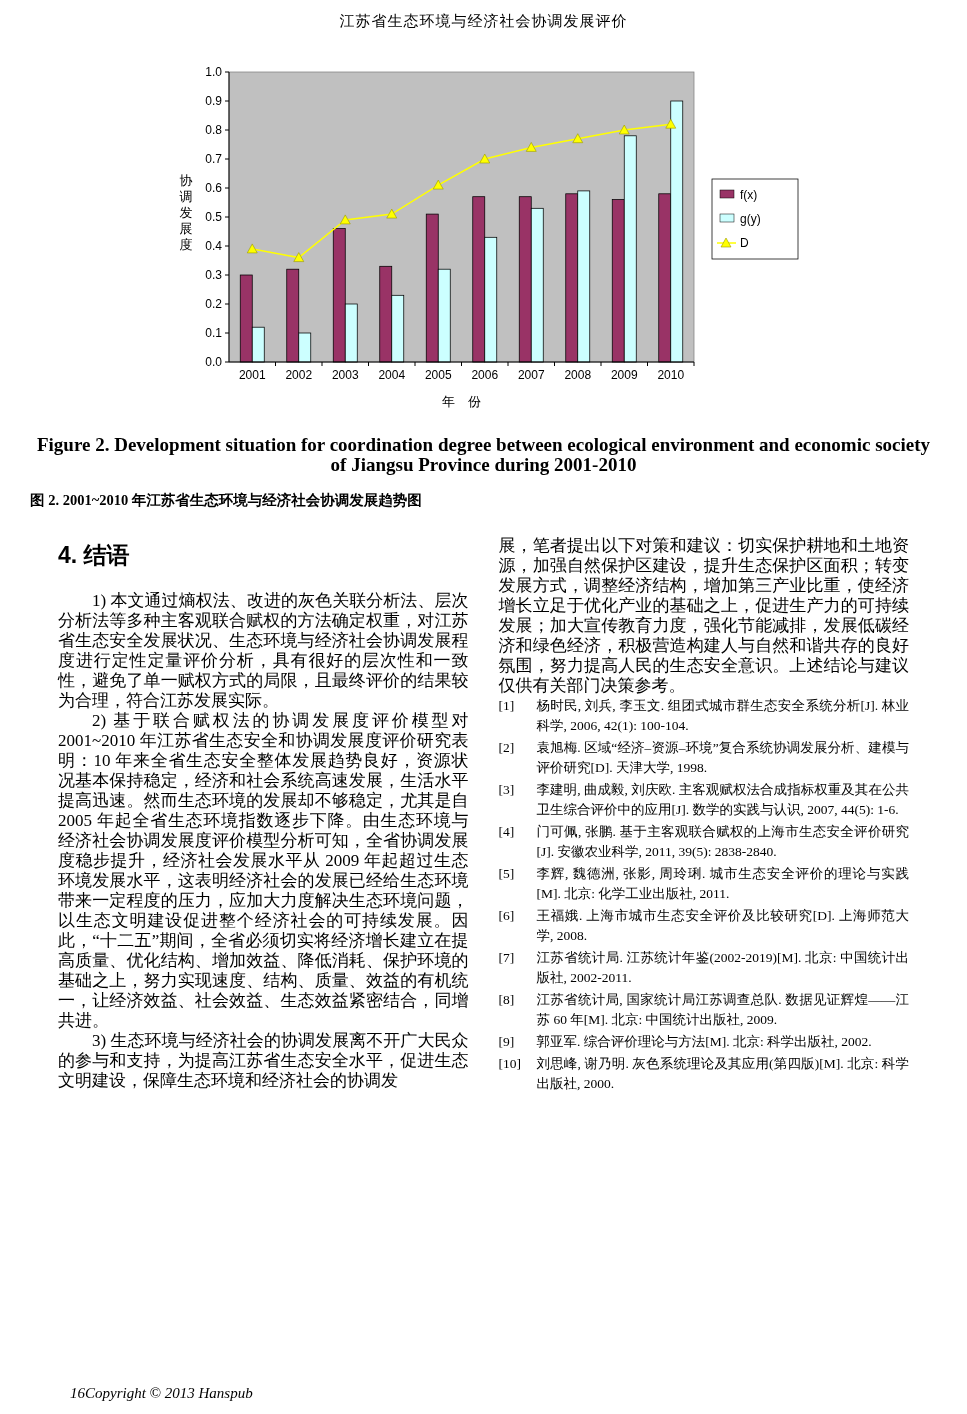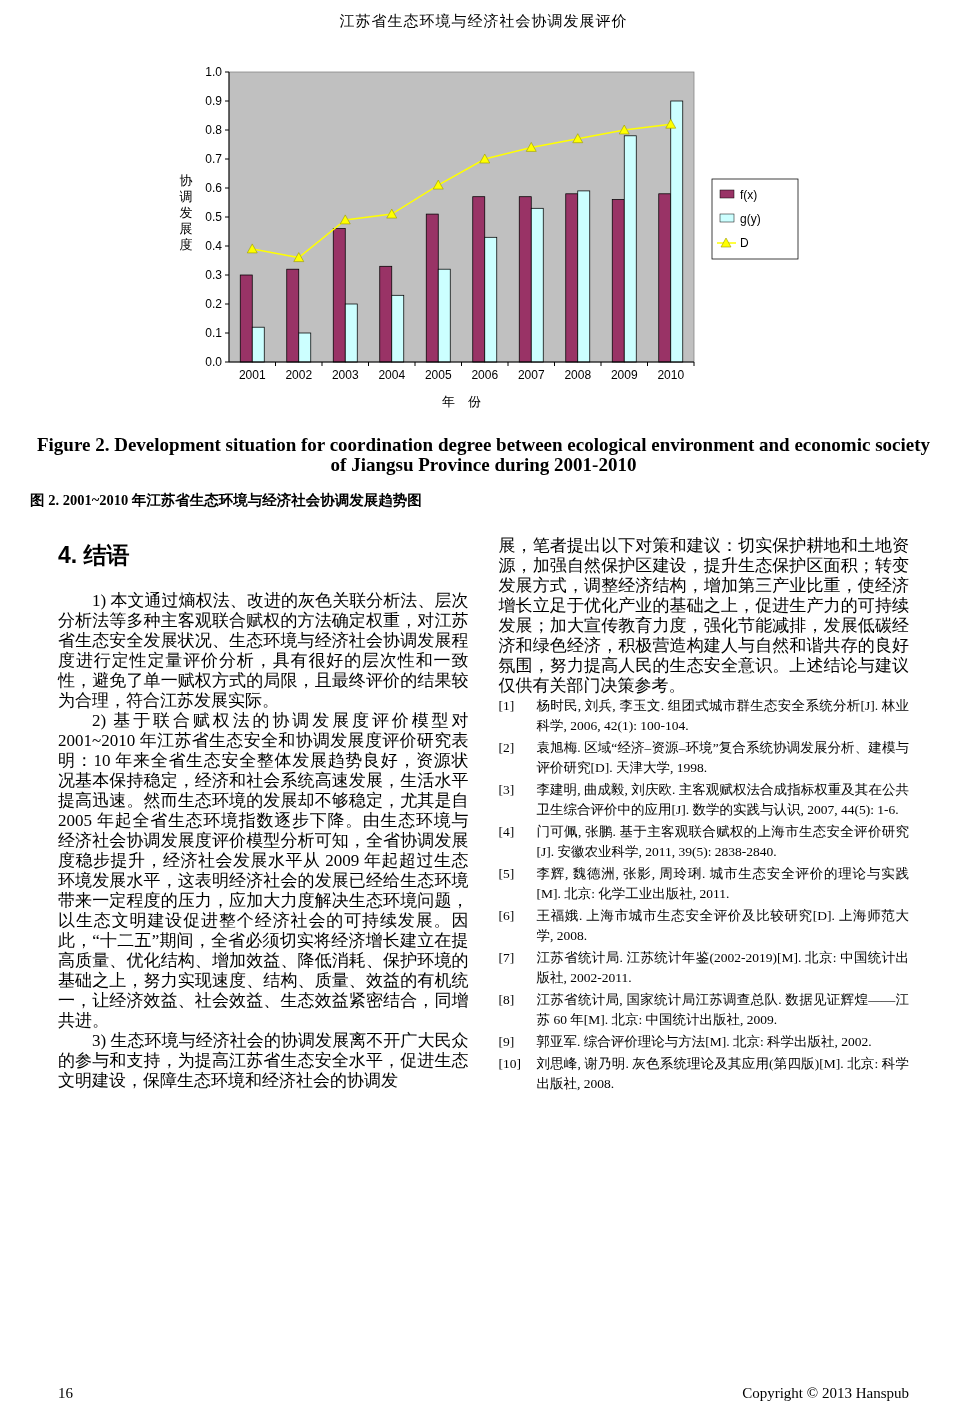--- a/index.html
+++ b/index.html
@@ -20,21 +20,21 @@
   .sec-heading { font-family:"Liberation Sans", sans-serif; font-weight:bold; font-size:23px; margin:4px 0 20px 0; }
   .body-par { font-size:17px; line-height:20px; text-align:justify; margin:0; text-indent:2em; }
   .body-par.no-indent { text-indent:0; }
 
   .ref-heading { font-family:"Liberation Sans", sans-serif; font-weight:bold; font-size:20px; margin:36px 0 16px 0; }
   .ref-list { margin:0; padding:0; list-style:none; }
   .ref-item { display:flex; font-size:13.5px; line-height:20px; margin-bottom:2px; }
   .ref-num { width:38px; flex-shrink:0; }
   .ref-text { flex:1; text-align:justify; }
 
-  .footer { position:absolute; bottom:12px; left:58px; right:58px; display:flex; justify-content:space-between; font-size:15px; }
+  .footer { position:absolute; bottom:12px; left:70px; right:58px; display:flex; font-size:15px;font-style:italic; }
 </style>
 </head>
 <body>
 
 <div class="page">
 
   <div class="header-title">江苏省生态环境与经济社会协调发展评价</div>
 
   <div class="chart-block">
     <svg id="chart-svg" viewBox="0 0 640 360" width="640" height="360">
@@ -179,21 +179,21 @@
         <li class="ref-item">
             <span class="ref-num">[8]</span>
             <span class="ref-text">江苏省统计局, 国家统计局江苏调查总队. 数据见证辉煌——江苏 60 年[M]. 北京: 中国统计出版社, 2009.</span>
           </li>
         <li class="ref-item">
             <span class="ref-num">[9]</span>
             <span class="ref-text">郭亚军. 综合评价理论与方法[M]. 北京: 科学出版社, 2002.</span>
           </li>
         <li class="ref-item">
             <span class="ref-num">[10]</span>
-            <span class="ref-text">刘思峰, 谢乃明. 灰色系统理论及其应用(第四版)[M]. 北京: 科学出版社, 2008.</span>
+            <span class="ref-text">刘思峰, 谢乃明. 灰色系统理论及其应用(第四版)[M]. 北京: 科学出版社, 2000.</span>
           </li>
       </ol>
     </div>
 
   </div>
 
   <div class="footer">
     <span>16</span>
     <span>Copyright © 2013 Hanspub</span>
   </div>

